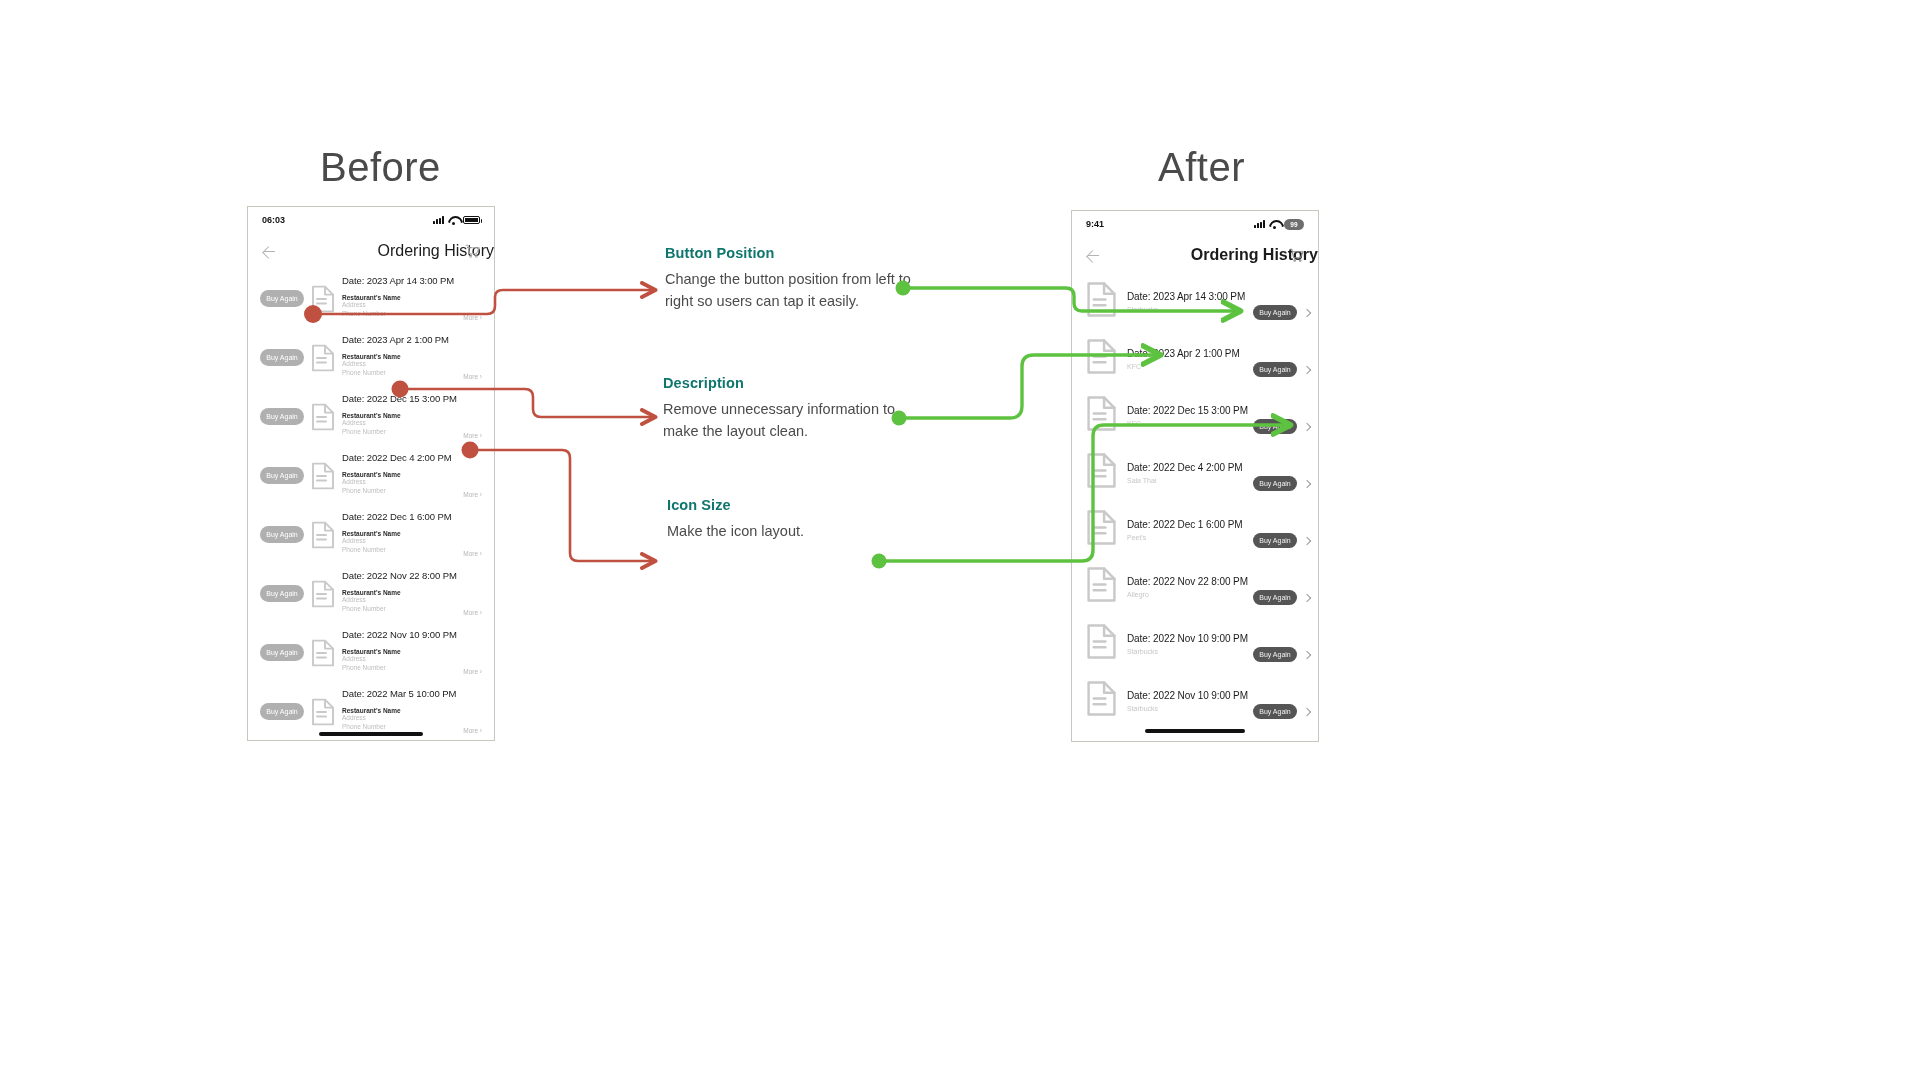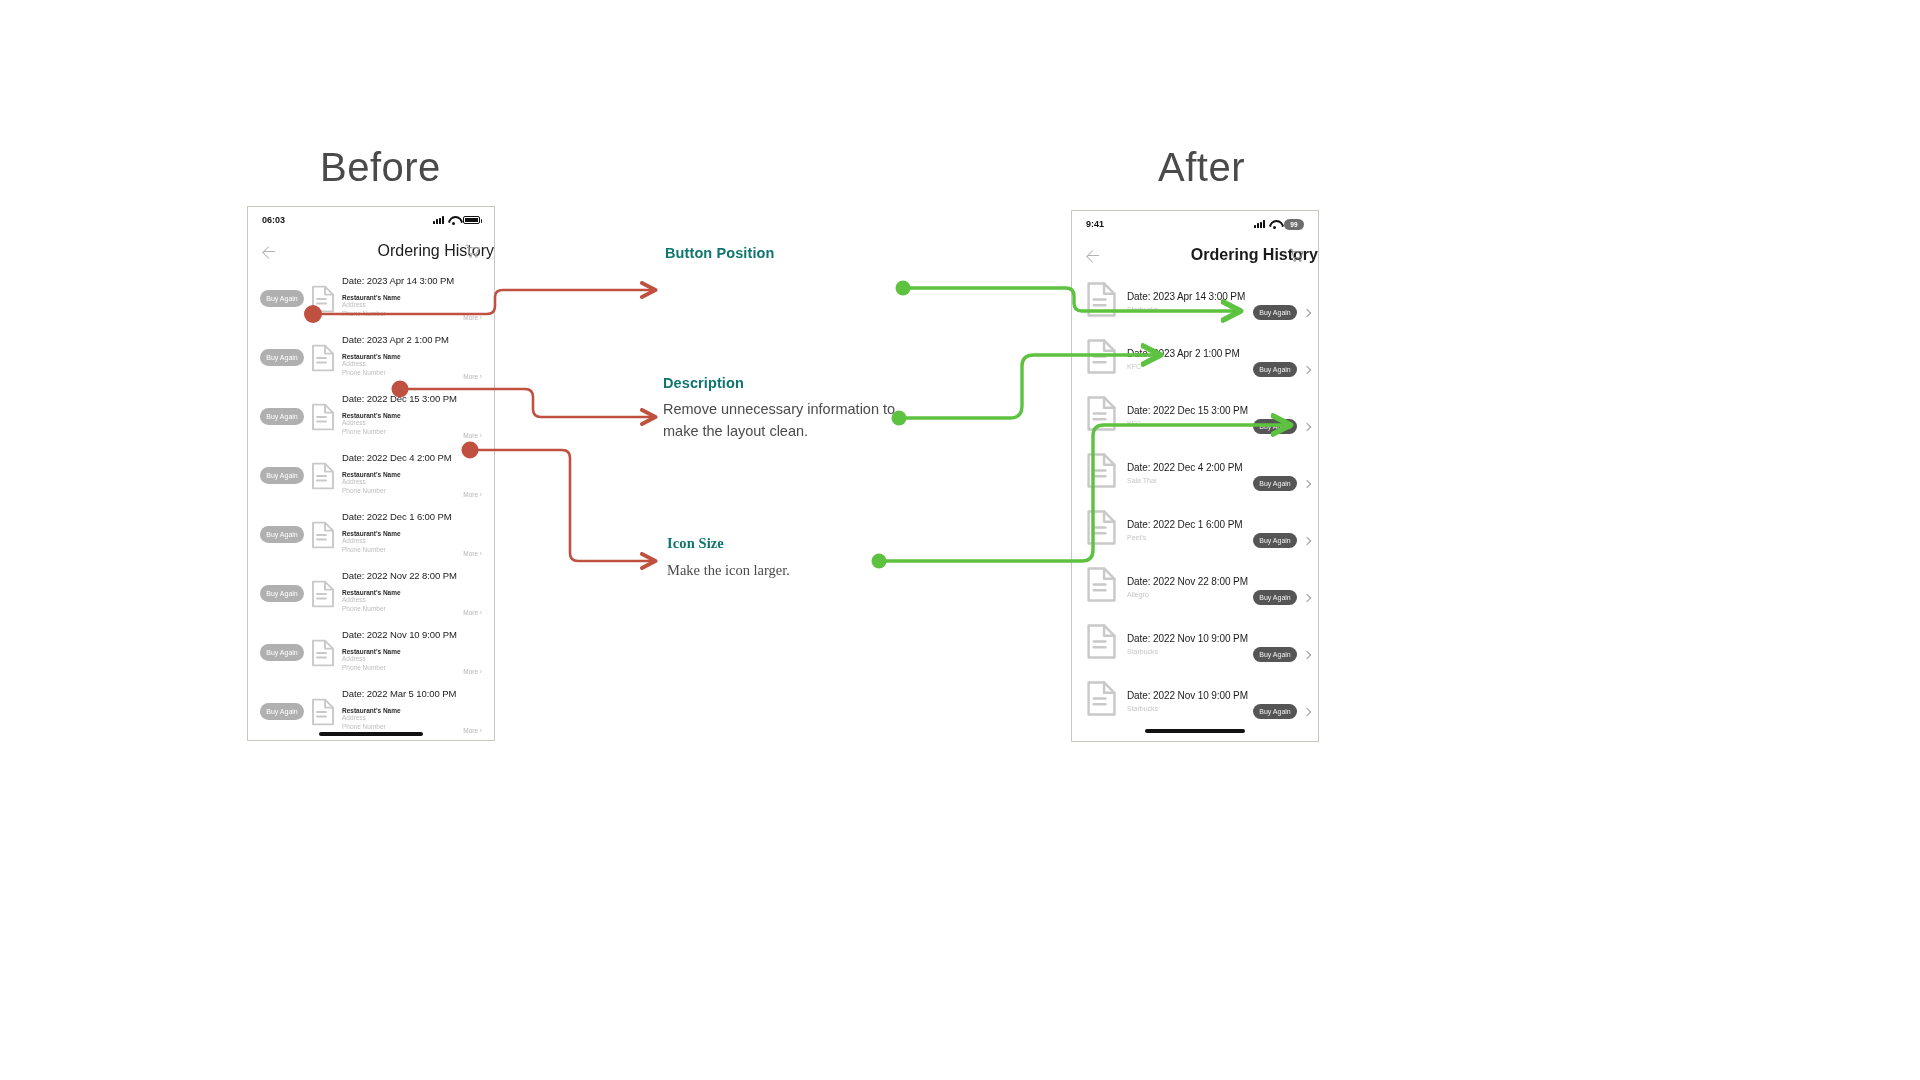--- a/index.html
+++ b/index.html
@@ -164,21 +164,21 @@
 
   
   .anno { position: absolute; width: 250px; }
   .anno h3 {
     font-size: 14.5px; font-weight: 700; color: #0f766e; margin-bottom: 7px;
     letter-spacing: .1px;
   }
   .anno p { font-size: 14.5px; color: #4b4b4b; line-height: 1.52; }
   #anno-1 { left: 665px; top: 245px; }
   #anno-2 { left: 663px; top: 375px; }
-  #anno-3 { left: 667px; top: 535px; font-family: Liberation Serif, serif; }
+  #anno-3 { left: 667px; top: 497px; }
 
   
   #links { position:absolute; left:0; top:0; width:1920px; height:1080px; pointer-events:none; }
 </style>
 </head>
 <body>
 
 <div id="stage">
 
   <div class="caption" id="caption-before">Before</div>
@@ -501,28 +501,29 @@
             <div class="btn-again-dark">Buy Again</div>
             <span class="chev"></span>
           </div>
         </div>
       </div>
     <div class="home-ind"></div>
   </div>
 
   <div class="anno" id="anno-1">
     <h3>Button Position</h3>
+    <p>Change the button position from left to right so users can tap it easily.</p>
   </div>
   <div class="anno" id="anno-2">
     <h3>Description</h3>
     <p>Remove unnecessary information to make the layout clean.</p>
   </div>
   <div class="anno" id="anno-3">
     <h3>Icon Size</h3>
-    <p>Make the icon larger.</p>
+    <p>Make the icon layout.</p>
   </div>
 
   <svg id="links">
     <defs>
       <marker id="ah-red" markerWidth="7" markerHeight="7" refX="5.6" refY="3.5" orient="auto">
         <path d="M0.6,0.8 L5.8,3.5 L0.6,6.2" fill="none" stroke="#c0503f" stroke-width="1.5" stroke-linecap="round" stroke-linejoin="round"></path>
       </marker>
       <marker id="ah-green" markerWidth="7" markerHeight="7" refX="5.6" refY="3.5" orient="auto">
         <path d="M0.6,0.8 L5.8,3.5 L0.6,6.2" fill="none" stroke="#5cc23f" stroke-width="1.6" stroke-linecap="round" stroke-linejoin="round"></path>
       </marker>

